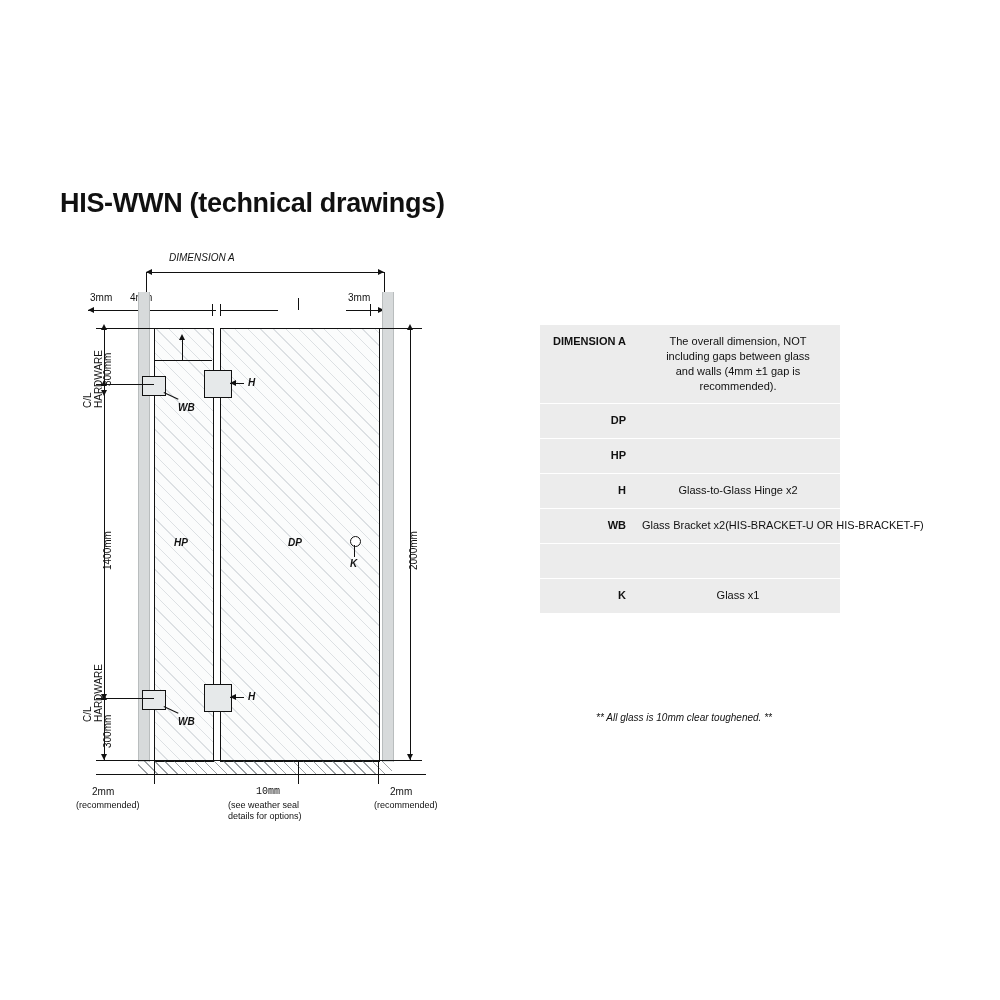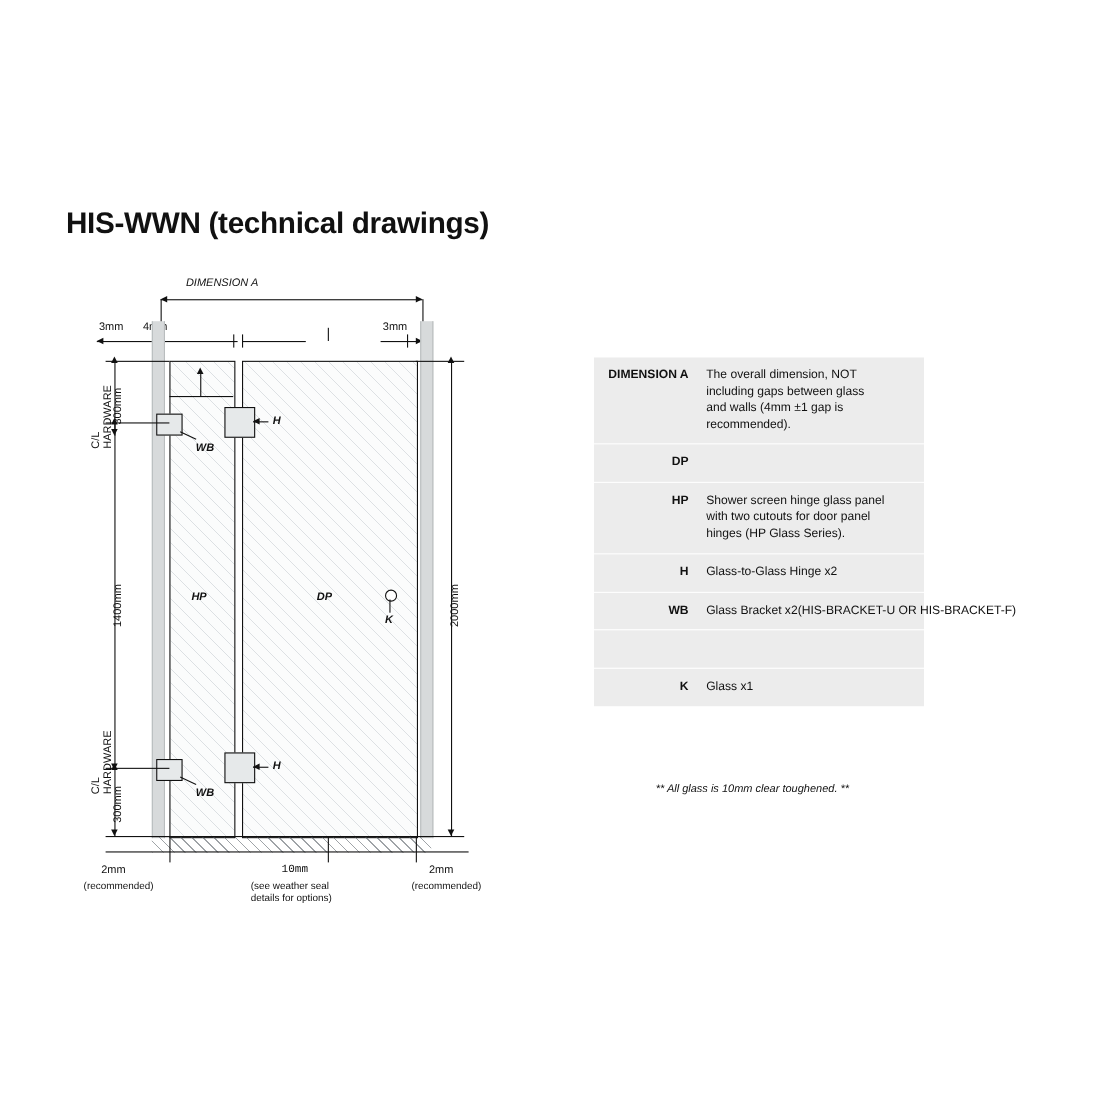--- a/index.html
+++ b/index.html
@@ -151,20 +151,21 @@
     font-weight: bold;
     box-sizing: border-box;
     line-height: 1.35;
   }
   .legend-val {
     flex: 1;
     padding: 9px 6px 10px 6px;
     line-height: 1.35;
     box-sizing: border-box;
     white-space: pre-line;
+    text-align: center;
   }
   .legend-val.wide {
     white-space: nowrap;
   }
   #legend-note {
     position: absolute;
     left: 540px;
     top: 712px;
     width: 288px;
     text-align: center;
@@ -293,23 +294,20 @@
 and walls (4mm ±1 gap is
 recommended).</div>
   </div>
 
   <div class="legend-row">
     <div class="legend-key">DP</div>
   </div>
 
   <div class="legend-row">
     <div class="legend-key">HP</div>
-    <div class="legend-val">Shower screen hinge glass panel
-with two cutouts for door panel
-hinges (HP Glass Series).</div>
   </div>
 
   <div class="legend-row">
     <div class="legend-key">H</div>
     <div class="legend-val">Glass-to-Glass Hinge x2</div>
   </div>
 
   <div class="legend-row">
     <div class="legend-key">WB</div>
     <div class="legend-val wide">Glass Bracket x2(HIS-BRACKET-U OR HIS-BRACKET-F)</div>

